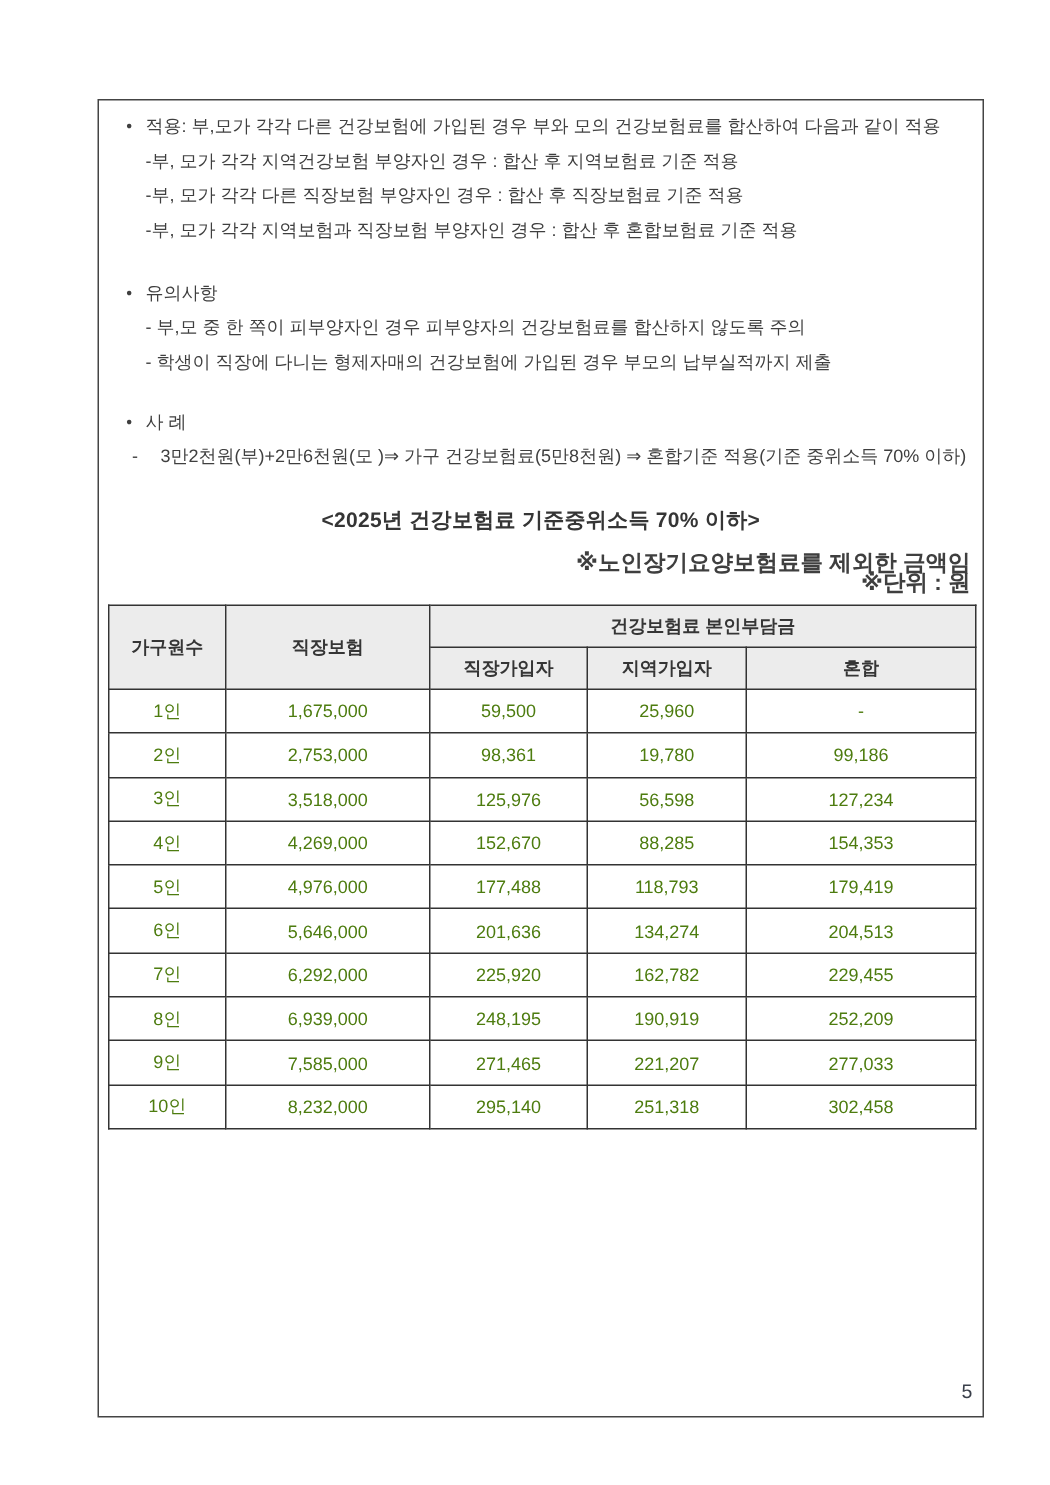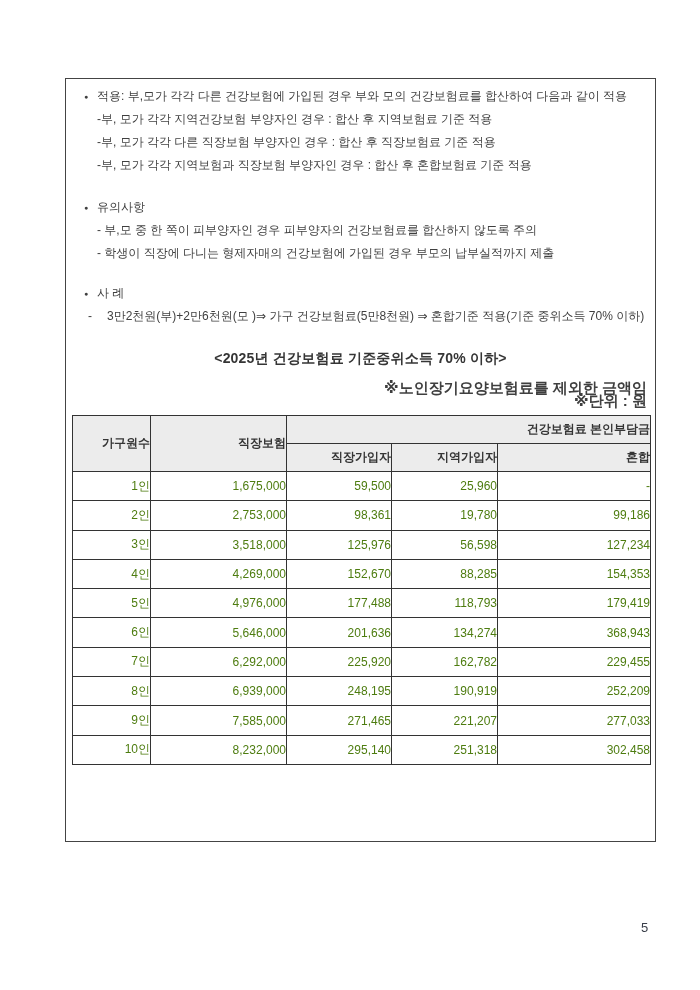--- a/index.html
+++ b/index.html
@@ -6,22 +6,22 @@
   html, body {
     width: 700px; height: 990px;
     background: #ffffff;
     font-family: "Liberation Sans", "DejaVu Sans", sans-serif;
     color: #3f3f3f;
     position: relative;
     overflow: hidden;
   }
   .frame {
     position: absolute;
-    left: 65px; top: 78px;
-    width: 591px; height: 764px;
+    left: 65px; top: 66px;
+    width: 591px; height: 879px;
     border: 1.5px solid #444444;
     padding: 6px 5px 0 5px;
     background: #ffffff;
   }
   .text-block { margin-left: 13px; font-size: 12px; }
   .line { line-height: 23px; white-space: nowrap; }
   .bullet-line { display: flex; }
   .bullet-marker {
     width: 13px; flex: 0 0 13px;
     font-size: 7px; line-height: 23px;
@@ -53,21 +53,21 @@
   .notes div { line-height: 13px; white-space: nowrap; }
   .premium-table {
     margin-top: 8px;
     margin-left: 1px;
     border-collapse: collapse;
     width: 578px;
     table-layout: fixed;
   }
   .premium-table th, .premium-table td {
     border: 1px solid #333333;
-    text-align: right;
+    text-align: center;
     vertical-align: middle;
     font-size: 12px;
     overflow: hidden;
   }
   .premium-table { border: 1.5px solid #333333; }
   .premium-table th {
     background: #ececec;
     font-weight: bold;
     height: 28px;
     color: #353535;
@@ -186,21 +186,21 @@
           <td>4,976,000</td>
           <td>177,488</td>
           <td>118,793</td>
           <td>179,419</td>
         </tr>
         <tr>
           <td>6인</td>
           <td>5,646,000</td>
           <td>201,636</td>
           <td>134,274</td>
-          <td>368,943</td>
+          <td>204,513</td>
         </tr>
         <tr>
           <td>7인</td>
           <td>6,292,000</td>
           <td>225,920</td>
           <td>162,782</td>
           <td>229,455</td>
         </tr>
         <tr>
           <td>8인</td>

